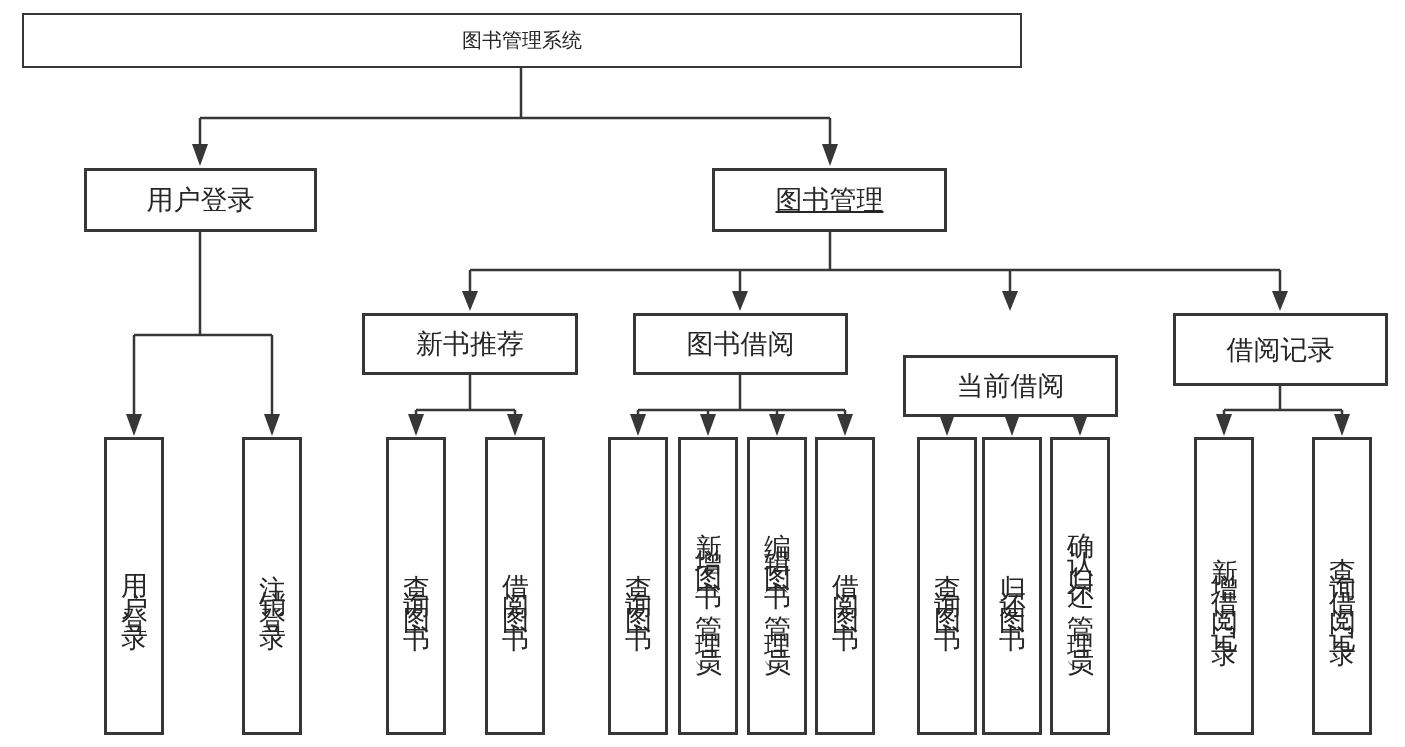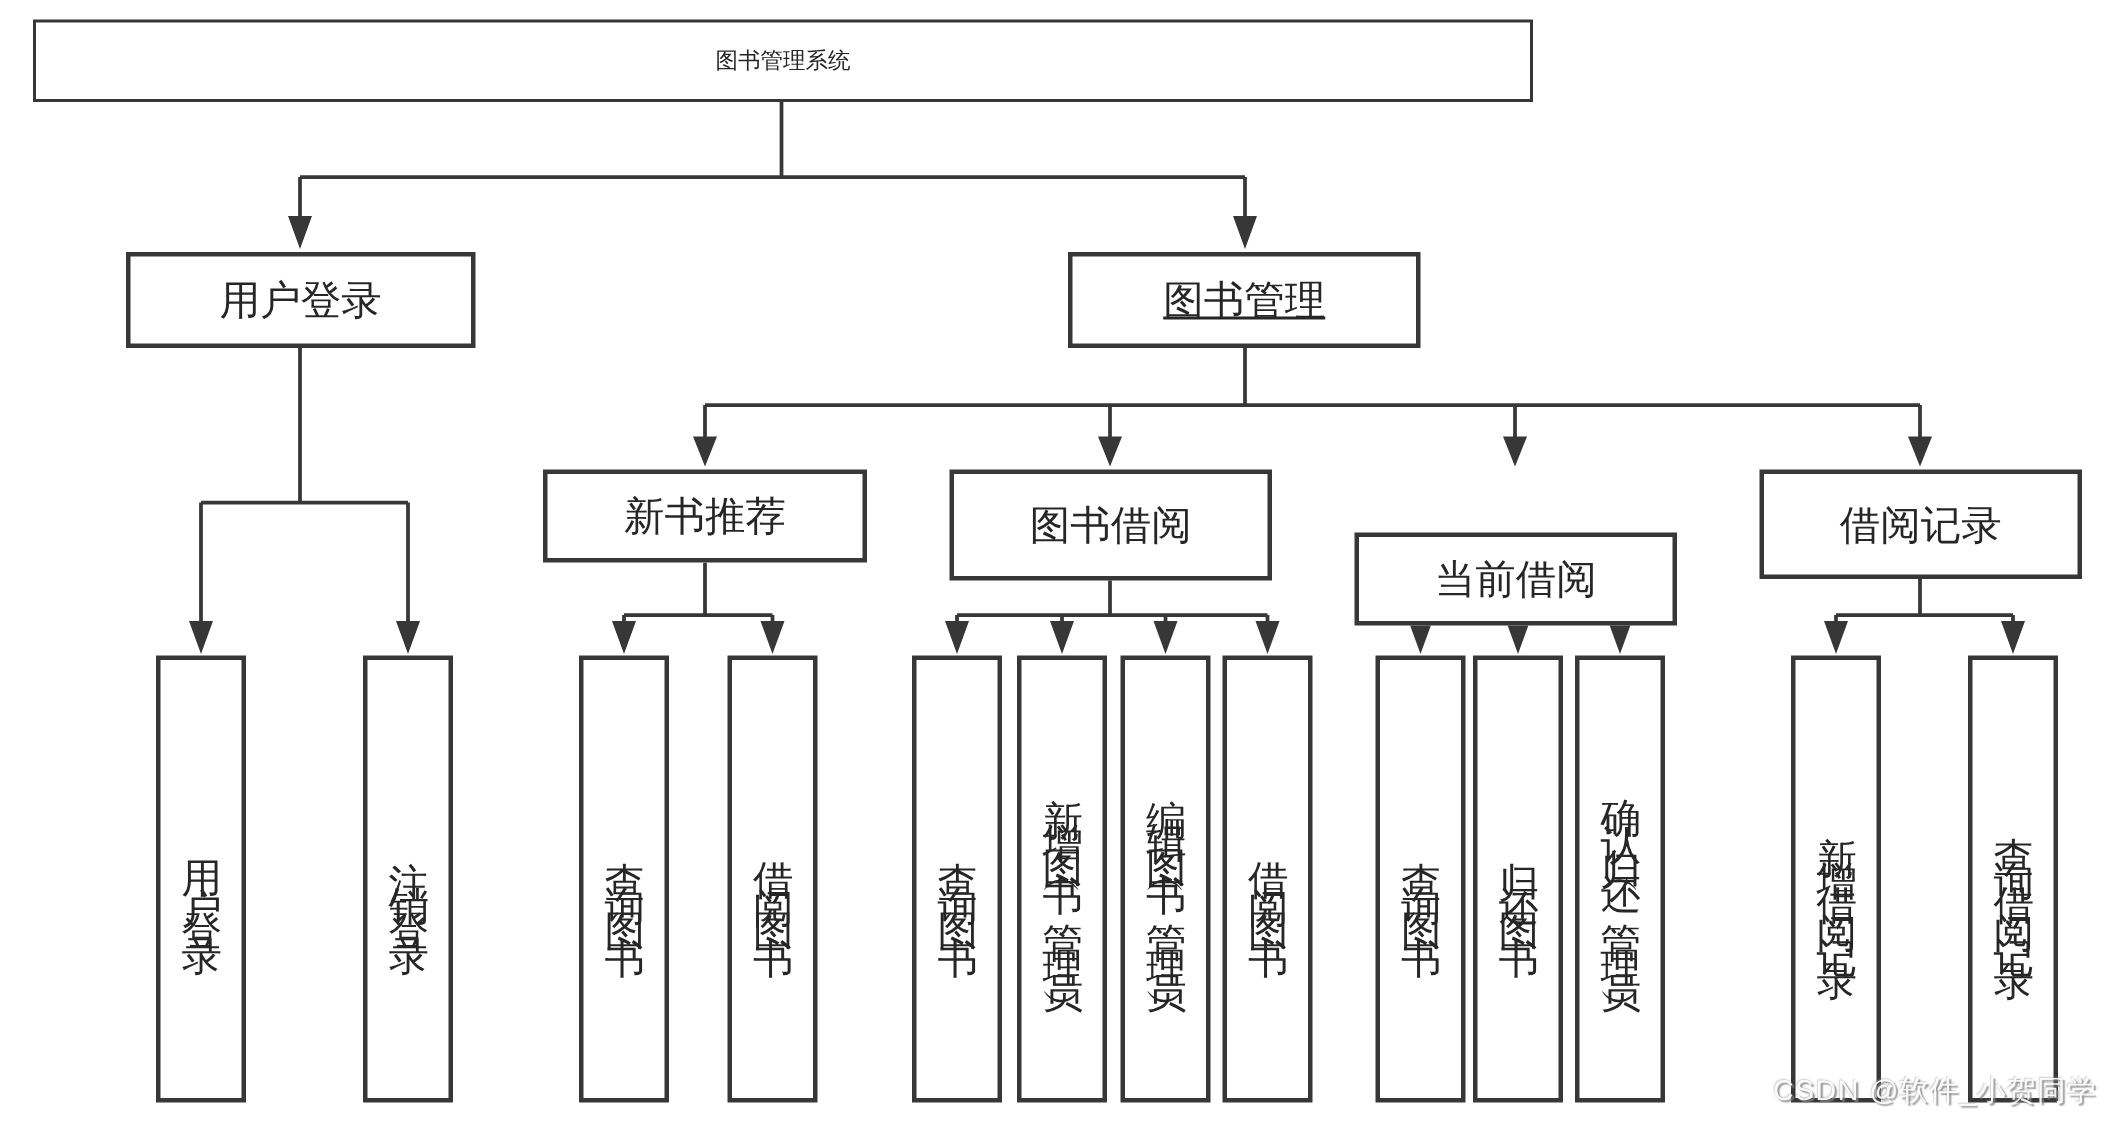--- a/index.html
+++ b/index.html
@@ -28,21 +28,21 @@
     border: 3px solid #373737;
     color: #262626;
     display: flex;
     align-items: center;
     justify-content: center;
     font-size: 27px;
     text-align: center;
   }
   .root-box {
     border-width: 2px;
-    font-size: 15px;
+    font-size: 20px;
   }
   .leaf {
     writing-mode: vertical-rl;
     text-orientation: upright;
     letter-spacing: 0.62em;
     line-height: 1;
   }
   .watermark {
     position: absolute;
     left: 1182px;
@@ -82,21 +82,21 @@
              M1072 414 L1088 414 L1080 436 Z
              M1216 414 L1232 414 L1224 436 Z  M1334 414 L1350 414 L1342 436 Z"></path>
   </svg>
 
   <div class="node root-box" style="left:22px; top:13px; width:1000px; height:55px;">图书管理系统</div>
 
   <div class="node" style="left:84px; top:168px; width:233px; height:64px;">用户登录</div>
   <div class="node" style="left:712px; top:168px; width:235px; height:64px;text-decoration:underline;">图书管理</div>
 
   <div class="node" style="left:362px; top:313px; width:216px; height:62px;">新书推荐</div>
-  <div class="node" style="left:633px; top:313px; width:215px; height:74px;">图书借阅</div>
+  <div class="node" style="left:633px; top:313px; width:215px; height:62px;">图书借阅</div>
   <div class="node" style="left:903px; top:313px; width:215px; height:62px;margin-top:42px;">当前借阅</div>
   <div class="node" style="left:1173px; top:313px; width:215px; height:73px;">借阅记录</div>
 
   <div class="node leaf" style="left:104px; top:437px; width:60px; height:298px;">用户登录</div>
   <div class="node leaf" style="left:242px; top:437px; width:60px; height:298px;">注销登录</div>
 
   <div class="node leaf" style="left:386px; top:437px; width:60px; height:298px;">查询图书</div>
   <div class="node leaf" style="left:485px; top:437px; width:60px; height:298px;">借阅图书</div>
 
   <div class="node leaf" style="left:608px; top:437px; width:60px; height:298px;">查询图书</div>
@@ -104,15 +104,14 @@
   <div class="node leaf" style="left:747px; top:437px; width:60px; height:298px;">编辑图书（管理员）</div>
   <div class="node leaf" style="left:815px; top:437px; width:60px; height:298px;">借阅图书</div>
 
   <div class="node leaf" style="left:917px; top:437px; width:60px; height:298px;">查询图书</div>
   <div class="node leaf" style="left:982px; top:437px; width:60px; height:298px;">归还图书</div>
   <div class="node leaf" style="left:1050px; top:437px; width:60px; height:298px;">确认归还（管理员）</div>
 
   <div class="node leaf" style="left:1194px; top:437px; width:60px; height:298px;">新增借阅记录</div>
   <div class="node leaf" style="left:1312px; top:437px; width:60px; height:298px;">查询借阅记录</div>
 
-  <div class="watermark">CSDN @软件_小贺同学</div>
 
 </div>
 
 </body></html>

